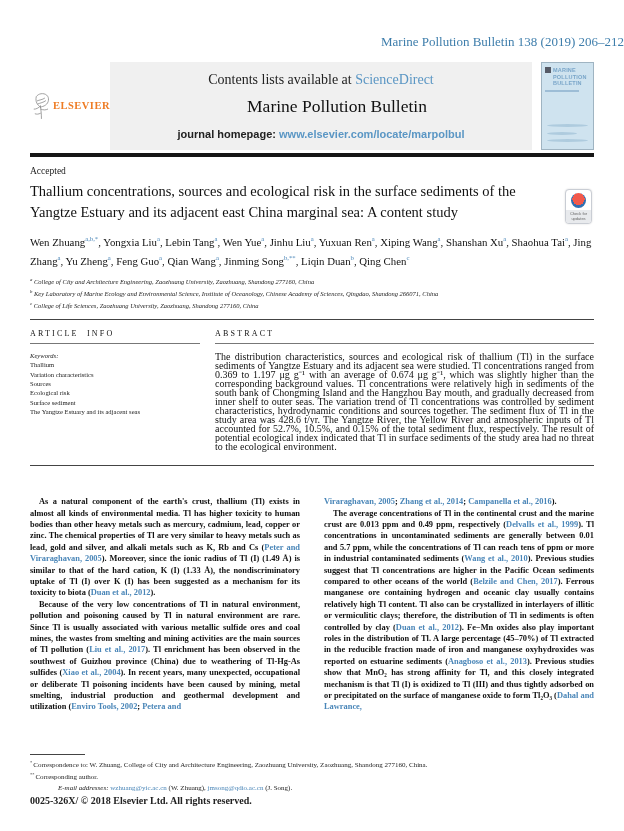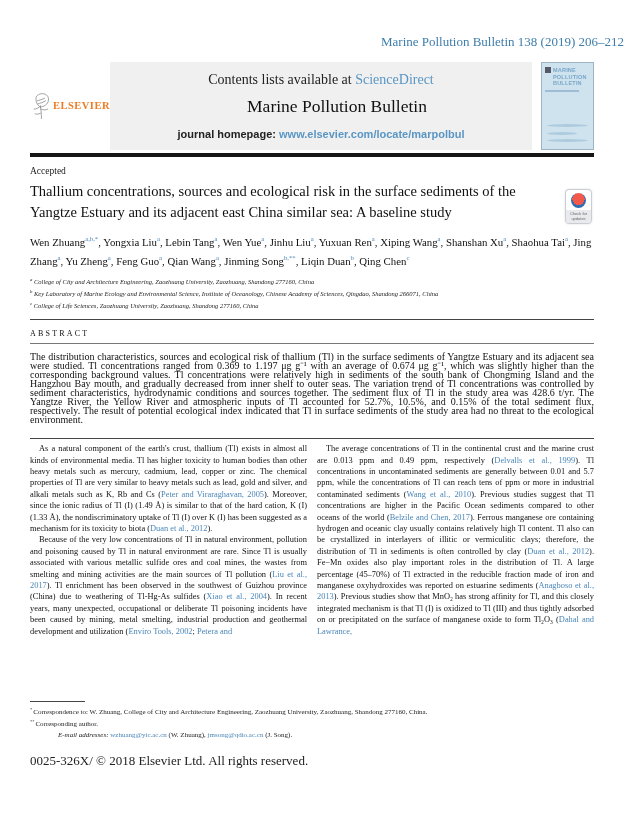--- a/index.html
+++ b/index.html
@@ -55,36 +55,36 @@
   
   .info-abs { display:flex; margin-top:0; border-bottom:1px solid #444; padding-bottom:14px; }
   .info-col { width:170px; margin-right:15px; flex:0 0 auto; }
   .abs-col { flex:1; }
   .col-head { font-size:8px; letter-spacing:2.2px; word-spacing:4px; padding:9px 0 5px 0; border-bottom:1px solid #777; color:#111; }
   .kw-label { margin-top:7px; font-size:6.6px; font-style:italic; line-height:9.3px; }
   .kw-item { font-size:6.6px; line-height:9.3px; color:#222; }
   .abs-text { margin-top:8px; font-size:10px; line-height:9px; text-align:justify; color:#111; }
 
   
-  .body-cols { display:flex; gap:10px; margin-top:4px; min-height:252px; }
+  .body-cols { display:flex; gap:24px; margin-top:30px; min-height:252px;font-weight:bold; }
   .bcol { flex:1; font-size:8.4px; line-height:11.4px; text-align:justify; color:#111; }
   .bcol p { margin:0; }
   .bcol p.ind { text-indent:9px; }
 
   .lnk { color:#4a86b8; }
   .sup { vertical-align:super; font-size:0.62em; }
   .it { font-style:italic; }
 
   
   .fn-rule { width:55px; border-top:1px solid #444; margin-top:6px; }
   .footnotes { margin-top:3px; font-size:7px; line-height:10px; color:#222; }
   .fn-email { padding-left:6px;margin-left:22px; }
   .doi { margin-top:7px; font-size:7px; color:#4a86b8; }
   .received { margin-top:2px; font-size:7.3px; color:#222; }
-  .rights { margin-top:13px; font-size:13px; color:#222; }
+  .rights { margin-top:2px; font-size:10px; color:#222;font-weight:bold; }
 </style>
 </head>
 <body>
 
 <div class="page">
 
   <div class="top-ref">Marine Pollution Bulletin 138 (2019) 206–212</div>
 
   <div class="masthead">
     <div class="logo-box">
@@ -130,50 +130,61 @@
     </div>
   </div>
 
   <div class="black-bar"></div>
 
   <div class="wrap">
 
     <div class="section-label">Accepted</div>
 
     <div class="title-row">
-      <div class="article-title">Thallium concentrations, sources and ecological risk in the surface sediments of the Yangtze Estuary and its adjacent east China similar sea: A baseline study</div>
+      <div class="article-title">Thallium concentrations, sources and ecological risk in the surface sediments of the Yangtze Estuary and its adjacent east China marginal sea: A content study</div>
       <div class="check-badge">
         <div class="check-circle"></div>
         <div class="check-text">Check for updates</div>
       </div>
     </div>
 
     <div class="authors"><span>Wen Zhuang</span><span class="sup lnk">a,b,*</span><span>, Yongxia Liu</span><span class="sup lnk">a</span><span>, Lebin Tang</span><span class="sup lnk">a</span><span>, Wen Yue</span><span class="sup lnk">a</span><span>, Jinhu Liu</span><span class="sup lnk">a</span><span>, Yuxuan Ren</span><span class="sup lnk">a</span><span>, Xiping Wang</span><span class="sup lnk">a</span><span>, Shanshan Xu</span><span class="sup lnk">a</span><span>, Shaohua Tai</span><span class="sup lnk">a</span><span>, Jing Zhang</span><span class="sup lnk">a</span><span>, Yu Zheng</span><span class="sup lnk">a</span><span>, Feng Guo</span><span class="sup lnk">a</span><span>, Qian Wang</span><span class="sup lnk">a</span><span>, Jinming Song</span><span class="sup lnk">b,**</span><span>, Liqin Duan</span><span class="sup lnk">b</span><span>, Qing Chen</span><span class="sup lnk">c</span></div>
 
     <div class="affils">
       <div class="affil"><span class="asup">a</span> <span>College of City and Architecture Engineering, Zaozhuang University, Zaozhuang, Shandong 277160, China</span></div>
       <div class="affil"><span class="asup">b</span> <span>Key Laboratory of Marine Ecology and Environmental Science, Institute of Oceanology, Chinese Academy of Sciences, Qingdao, Shandong 266071, China</span></div>
       <div class="affil"><span class="asup">c</span> <span>College of Life Sciences, Zaozhuang University, Zaozhuang, Shandong 277160, China</span></div>
     </div>
 
     <div class="rule-full"></div>
 
     <div class="info-abs">
+      <div class="info-col">
+        <div class="col-head">ARTICLE INFO</div>
+        <div class="kw-label">Keywords:</div>
+        <div class="kw-item">Thallium</div>
+        <div class="kw-item">Variation characteristics</div>
+        <div class="kw-item">Sources</div>
+        <div class="kw-item">Ecological risk</div>
+        <div class="kw-item">Surface sediment</div>
+        <div class="kw-item">The Yangtze Estuary and its adjacent seas</div>
+      </div>
       <div class="abs-col">
         <div class="col-head">ABSTRACT</div>
         <div class="abs-text">The distribution characteristics, sources and ecological risk of thallium (Tl) in the surface sediments of Yangtze Estuary and its adjacent sea were studied. Tl concentrations ranged from 0.369 to 1.197 μg g⁻¹ with an average of 0.674 μg g⁻¹, which was slightly higher than the corresponding background values. Tl concentrations were relatively high in sediments of the south bank of Chongming Island and the Hangzhou Bay mouth, and gradually decreased from inner shelf to outer seas. The variation trend of Tl concentrations was controlled by sediment characteristics, hydrodynamic conditions and sources together. The sediment flux of Tl in the study area was 428.6 t/yr. The Yangtze River, the Yellow River and atmospheric inputs of Tl accounted for 52.7%, 10.5%, and 0.15% of the total sediment flux, respectively. The result of potential ecological index indicated that Tl in surface sediments of the study area had no threat to the ecological environment.</div>
       </div>
     </div>
 
     <div class="body-cols">
       <div class="bcol">
         <p class="ind"><span>As a natural component of the earth's crust, thallium (Tl) exists in almost all kinds of environmental media. Tl has higher toxicity to human bodies than other heavy metals such as mercury, cadmium, lead, copper or zinc. The chemical properties of Tl are very similar to heavy metals such as lead, gold and silver, and alkali metals such as K, Rb and Cs (</span><span class="lnk">Peter and Viraraghavan, 2005</span><span>). Moreover, since the ionic radius of Tl (I) (1.49 Å) is similar to that of the hard cation, K (I) (1.33 Å), the nondiscriminatory uptake of Tl (I) over K (I) has been suggested as a mechanism for its toxicity to biota (</span><span class="lnk">Duan et al., 2012</span><span>).</span></p>
         <p class="ind"><span>Because of the very low concentrations of Tl in natural environment, pollution and poisoning caused by Tl in natural environment are rare. Since Tl is usually associated with various metallic sulfide ores and coal mines, the wastes from smelting and mining activities are the main sources of Tl pollution (</span><span class="lnk">Liu et al., 2017</span><span>). Tl enrichment has been observed in the southwest of Guizhou province (China) due to weathering of Tl-Hg-As sulfides (</span><span class="lnk">Xiao et al., 2004</span><span>). In recent years, many unexpected, occupational or deliberate Tl poisoning incidents have been caused by mining, metal smelting, industrial production and geothermal development and utilization (</span><span class="lnk">Enviro Tools, 2002</span><span>; </span><span class="lnk">Petera and</span></p>
       </div>
       <div class="bcol">
+        <p><span class="lnk">Viraraghavan, 2005</span><span>; </span><span class="lnk">Zhang et al., 2014</span><span>; </span><span class="lnk">Campanella et al., 2016</span><span>).</span></p>
         <p class="ind"><span>The average concentrations of Tl in the continental crust and the marine crust are 0.013 ppm and 0.49 ppm, respectively (</span><span class="lnk">Delvalls et al., 1999</span><span>). Tl concentrations in uncontaminated sediments are generally between 0.01 and 5.7 ppm, while the concentrations of Tl can reach tens of ppm or more in industrial contaminated sediments (</span><span class="lnk">Wang et al., 2010</span><span>). Previous studies suggest that Tl concentrations are higher in the Pacific Ocean sediments compared to other oceans of the world (</span><span class="lnk">Belzile and Chen, 2017</span><span>). Ferrous manganese ore containing hydrogen and oceanic clay usually contains relatively high Tl content. Tl also can be crystallized in interlayers of illitic or vermiculitic clays; therefore, the distribution of Tl in sediments is often controlled by clay (</span><span class="lnk">Duan et al., 2012</span><span>). Fe−Mn oxides also play important roles in the distribution of Tl. A large percentage (45–70%) of Tl extracted in the reducible fraction made of iron and manganese oxyhydroxides was reported on estuarine sediments (</span><span class="lnk">Anagboso et al., 2013</span><span>). Previous studies show that MnO₂ has strong affinity for Tl, and this closely integrated mechanism is that Tl (I) is oxidized to Tl (III) and thus tightly adsorbed on or precipitated on the surface of manganese oxide to form Tl₂O₃ (</span><span class="lnk">Dahal and Lawrance,</span></p>
       </div>
     </div>
 
     <div class="fn-rule"></div>
     <div class="footnotes">
       <div><span class="sup">* </span><span>Correspondence to: W. Zhuang, College of City and Architecture Engineering, Zaozhuang University, Zaozhuang, Shandong 277160, China.</span></div>
       <div><span class="sup">** </span><span>Corresponding author.</span></div>
       <div class="fn-email"><span class="it">E-mail addresses: </span><span class="lnk">wzhuang@yic.ac.cn</span><span> (W. Zhuang), </span><span class="lnk">jmsong@qdio.ac.cn</span><span> (J. Song).</span></div>
     </div>

